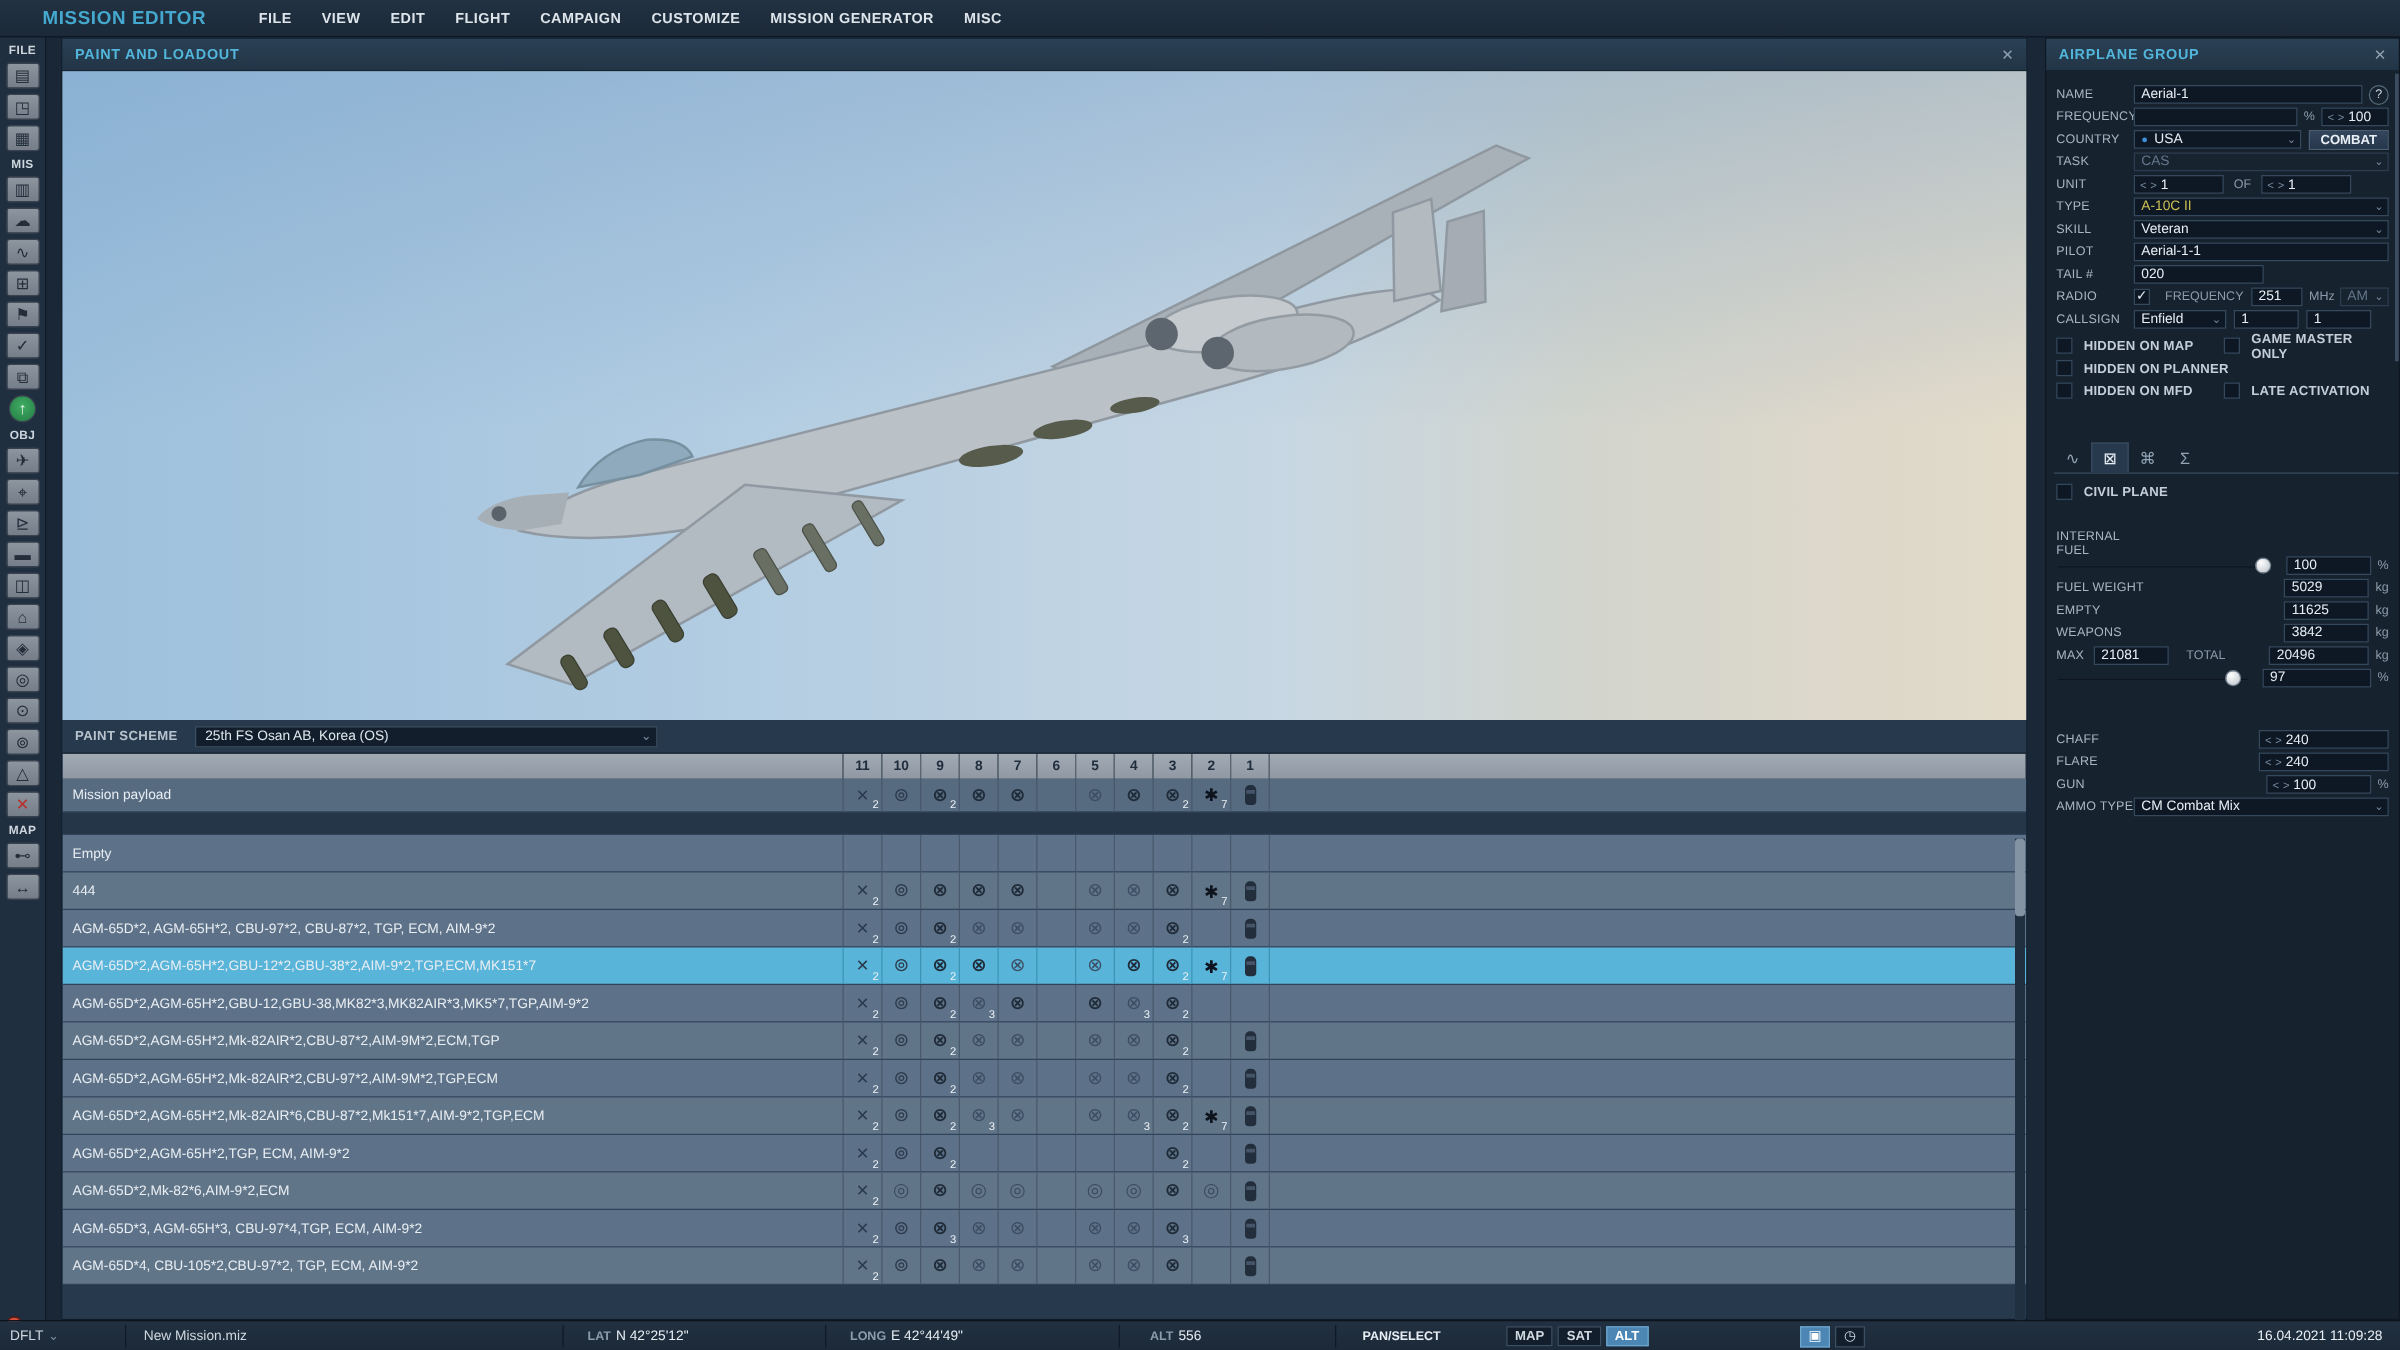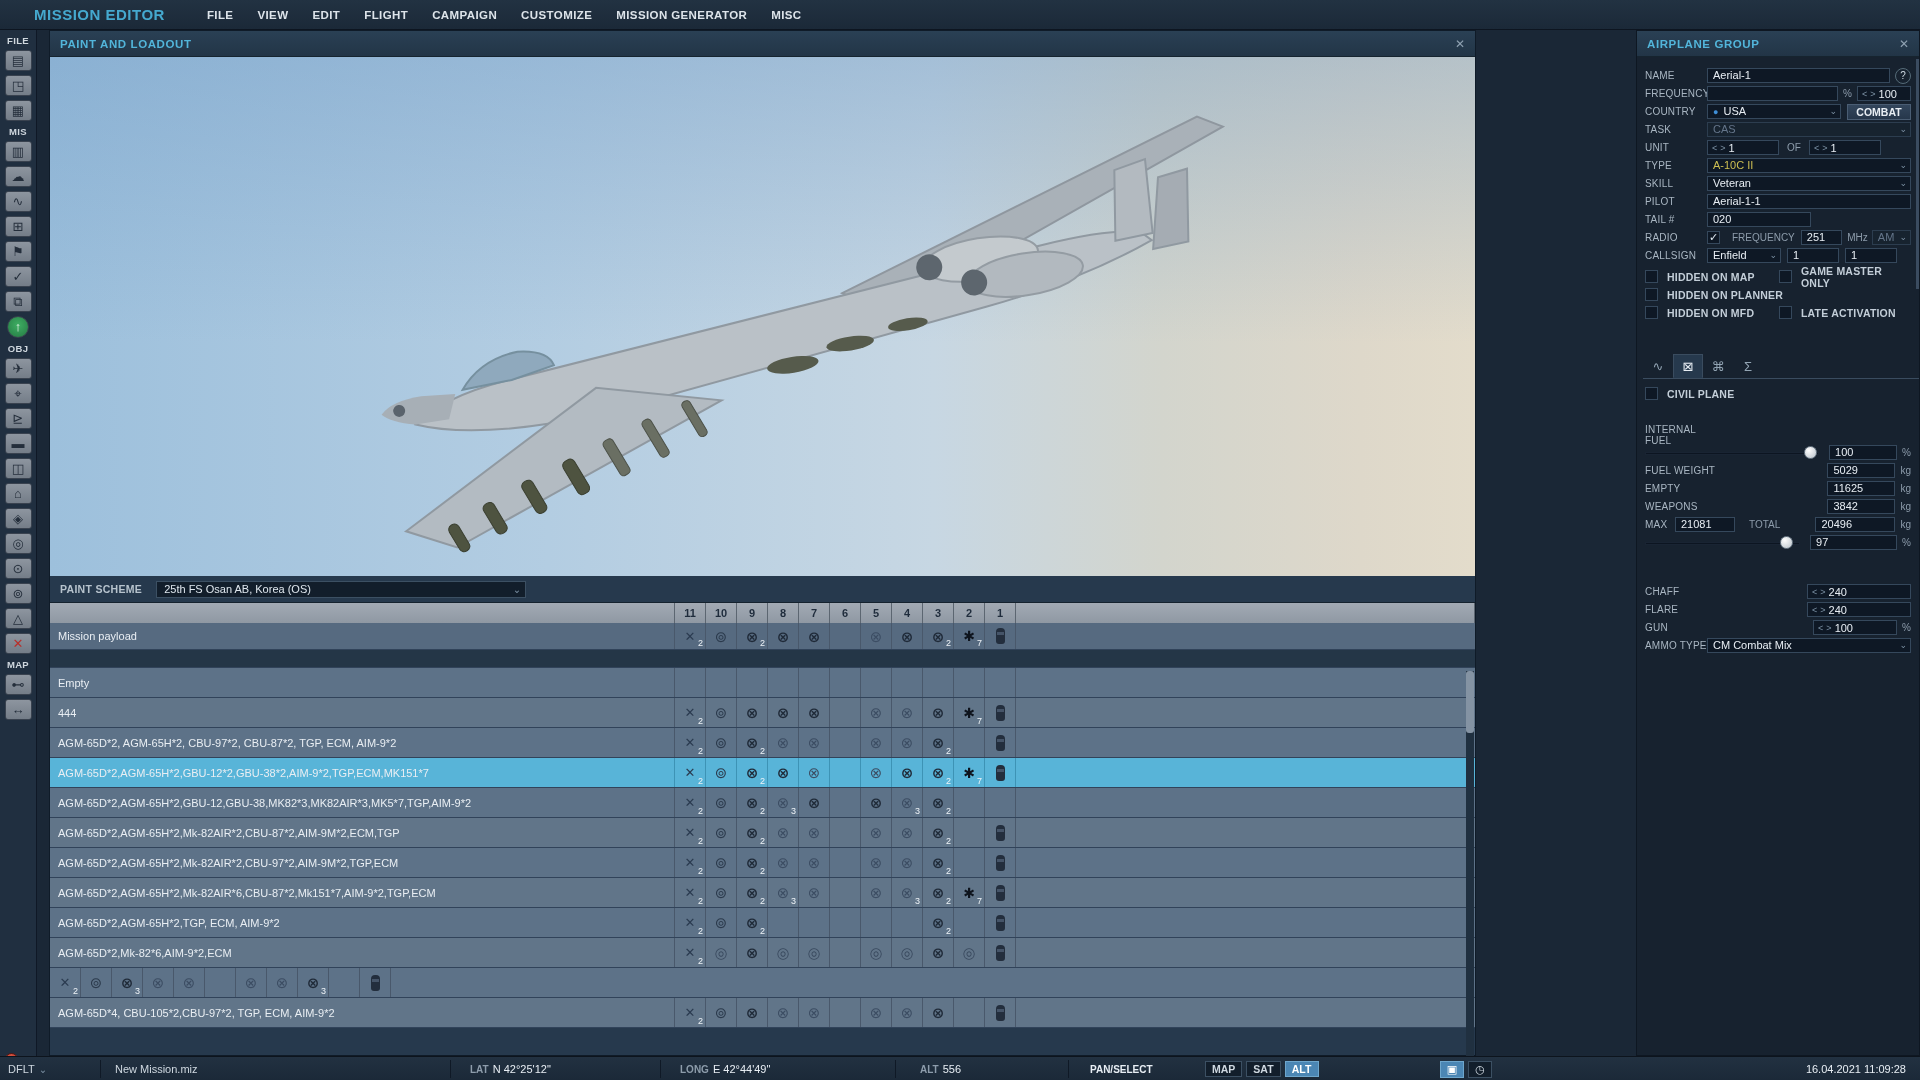--- a/index.html
+++ b/index.html
@@ -23,21 +23,21 @@
   .sb-btn { width:27px; height:21px; margin:2px 0; border-radius:3px;
     background:linear-gradient(#8d959f,#747d88); border:1px solid #39424f;
     color:#242e3b; font-size:13px; line-height:19px; text-align:center; cursor:pointer; overflow:hidden; }
   .sb-btn.accent { background:radial-gradient(circle at 50% 40%,#3fae63,#247943); color:#eaf4ec;
     border-radius:50%; width:22px; height:22px; font-weight:bold; }
   .sb-btn.danger { color:#b8302c; }
   .record-dot { position:absolute; left:5px; bottom:14px; width:13px; height:13px; border-radius:50%;
     background:radial-gradient(circle at 40% 35%,#e0604a,#a82a20); border:1px solid #5c150f; }
 
   
-  .panel { position:absolute; left:49px; top:30px; width:1427px; height:1026px;
+  .panel { position:absolute; left:49px; top:30px; width:1573px; height:1026px;
     background:#26394d; border:1px solid #0f1b28; display:flex; flex-direction:column; }
   .panel-title { height:26px; background:linear-gradient(#2a4054,#223547); border-bottom:1px solid #16242f;
     display:flex; align-items:center; padding:0 10px; flex:0 0 26px; }
   .panel-title .t { color:#52b5da; font-size:11.5px; font-weight:bold; letter-spacing:.6px; }
   .panel-title .x { margin-left:auto; color:#8fa2b2; font-size:12px; cursor:pointer; }
 
   
   .viewport { flex:0 0 519px; position:relative; overflow:hidden;
     background:
       linear-gradient(180deg, rgba(108,152,196,.38), rgba(255,255,255,0) 55%),
@@ -640,20 +640,21 @@
           </div>
           <div class="wcell">
             <span class="wicon wi-circ">◎</span>
           </div>
           <div class="wcell">
             <span class="wicon wi-ecm"></span>
           </div>
           <div class="fill"></div>
         </div>
         <div class="lrow row-std">
+          <div class="label">AGM-65D*3, AGM-65H*3, CBU-97*4,TGP, ECM, AIM-9*2</div>
           <div class="wcell">
             <span class="wicon wi-rail">✕</span>
             <span class="wsub">2</span>
           </div>
           <div class="wcell">
             <span class="wicon wi-pod">⊚</span>
           </div>
           <div class="wcell">
             <span class="wicon wi-bomb">⊗</span>
             <span class="wsub">3</span>

